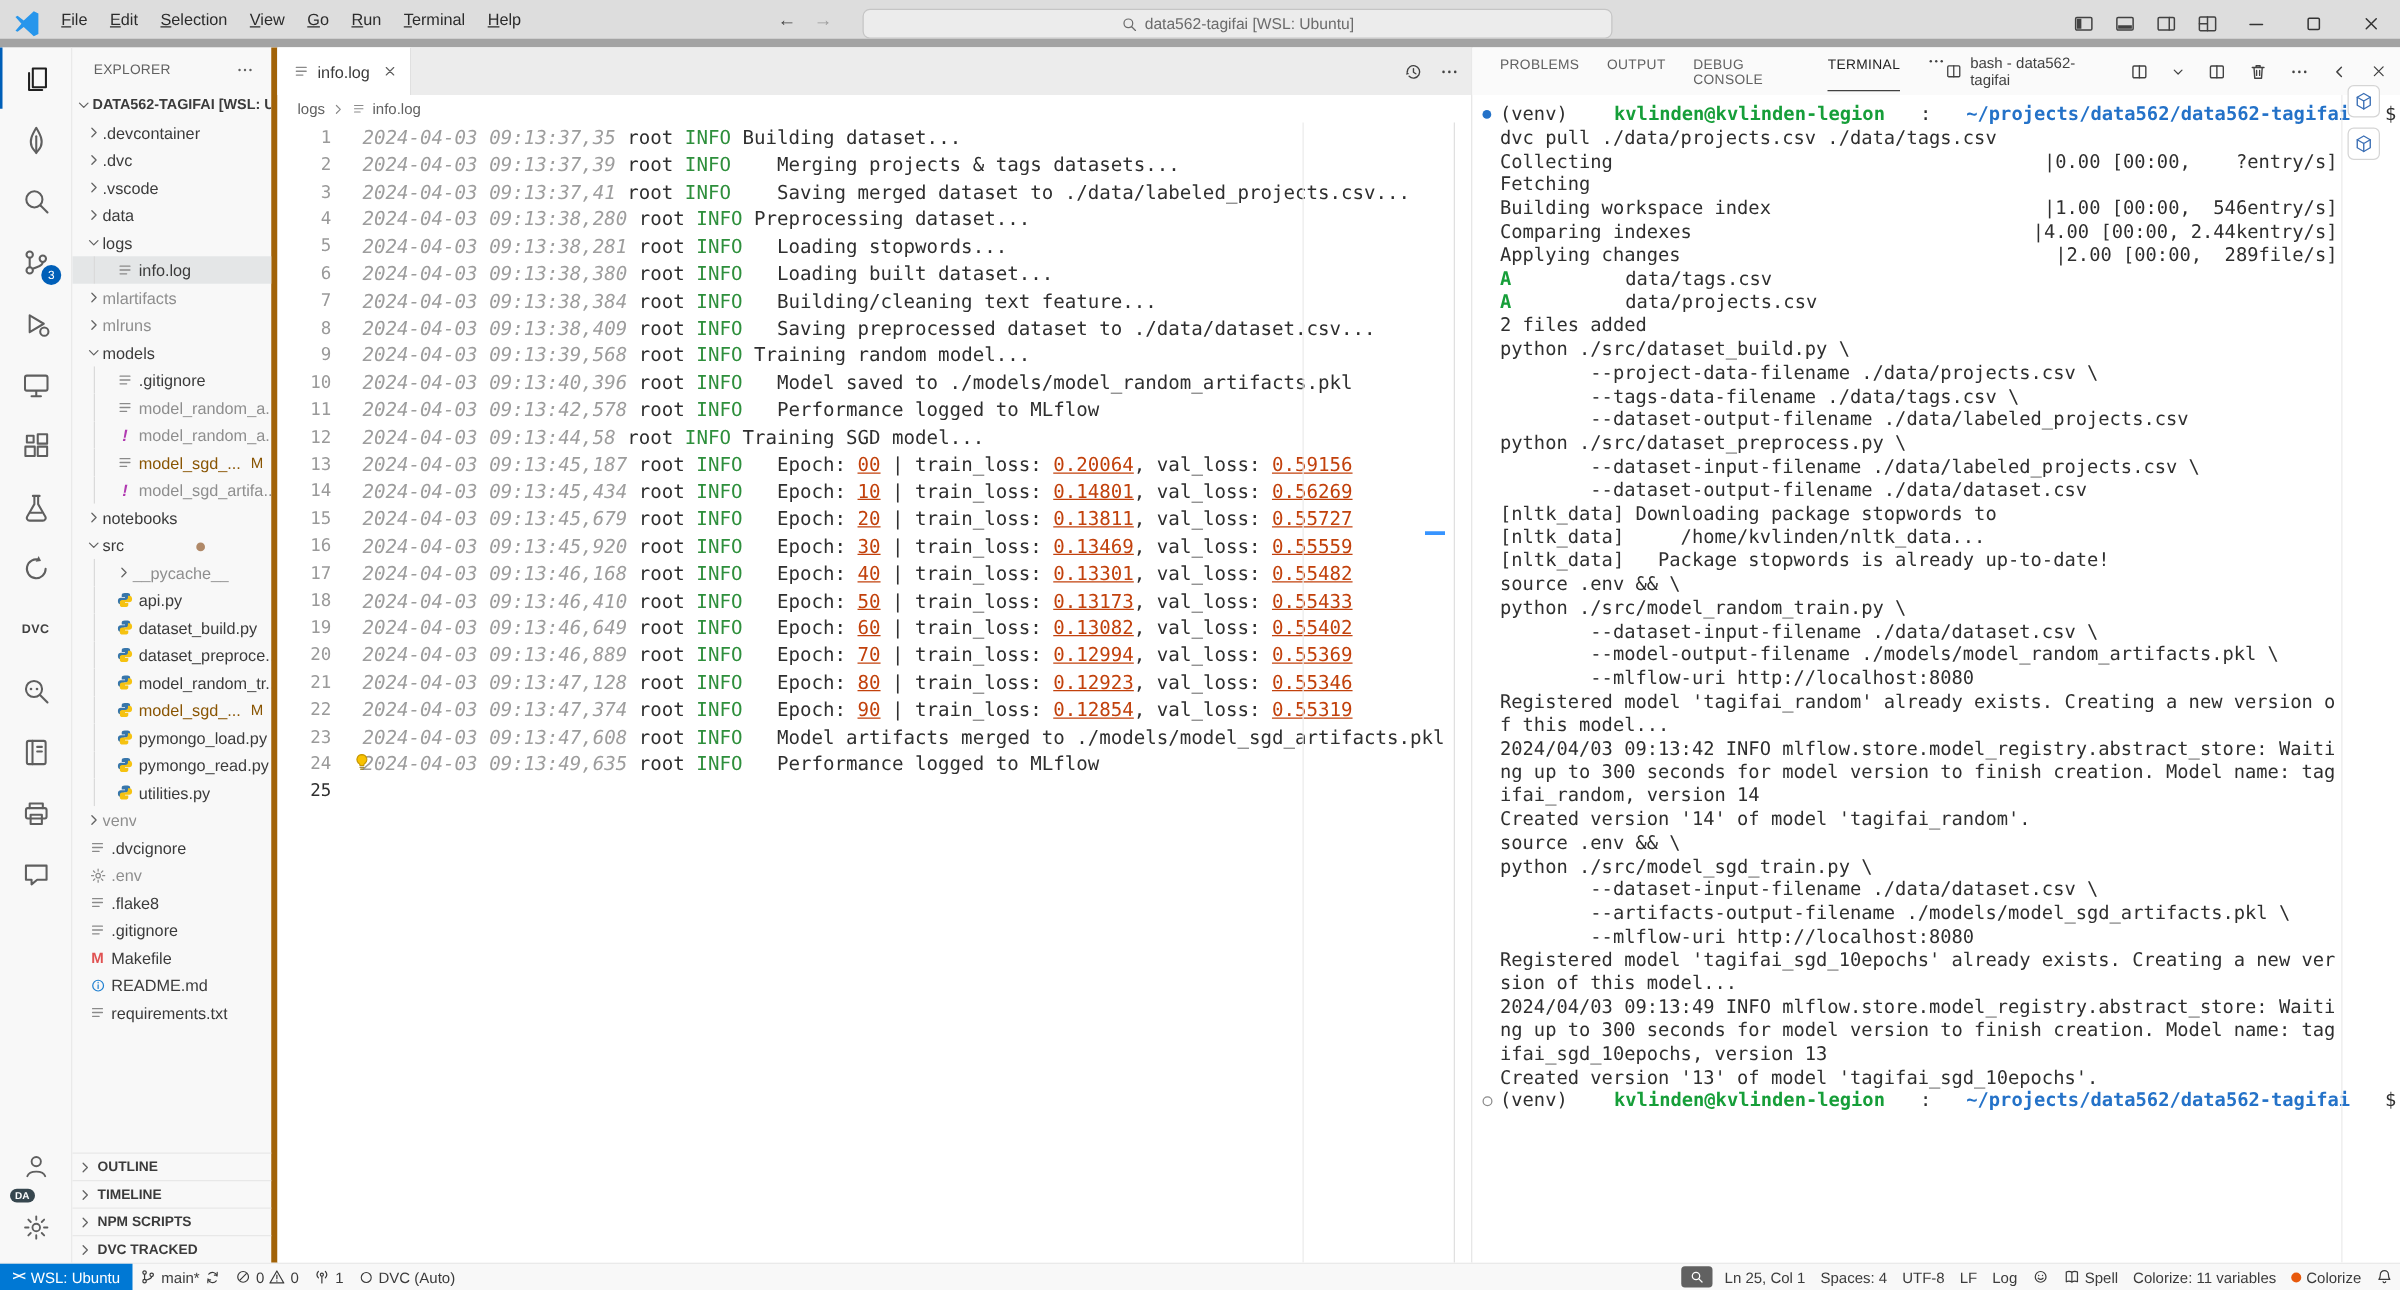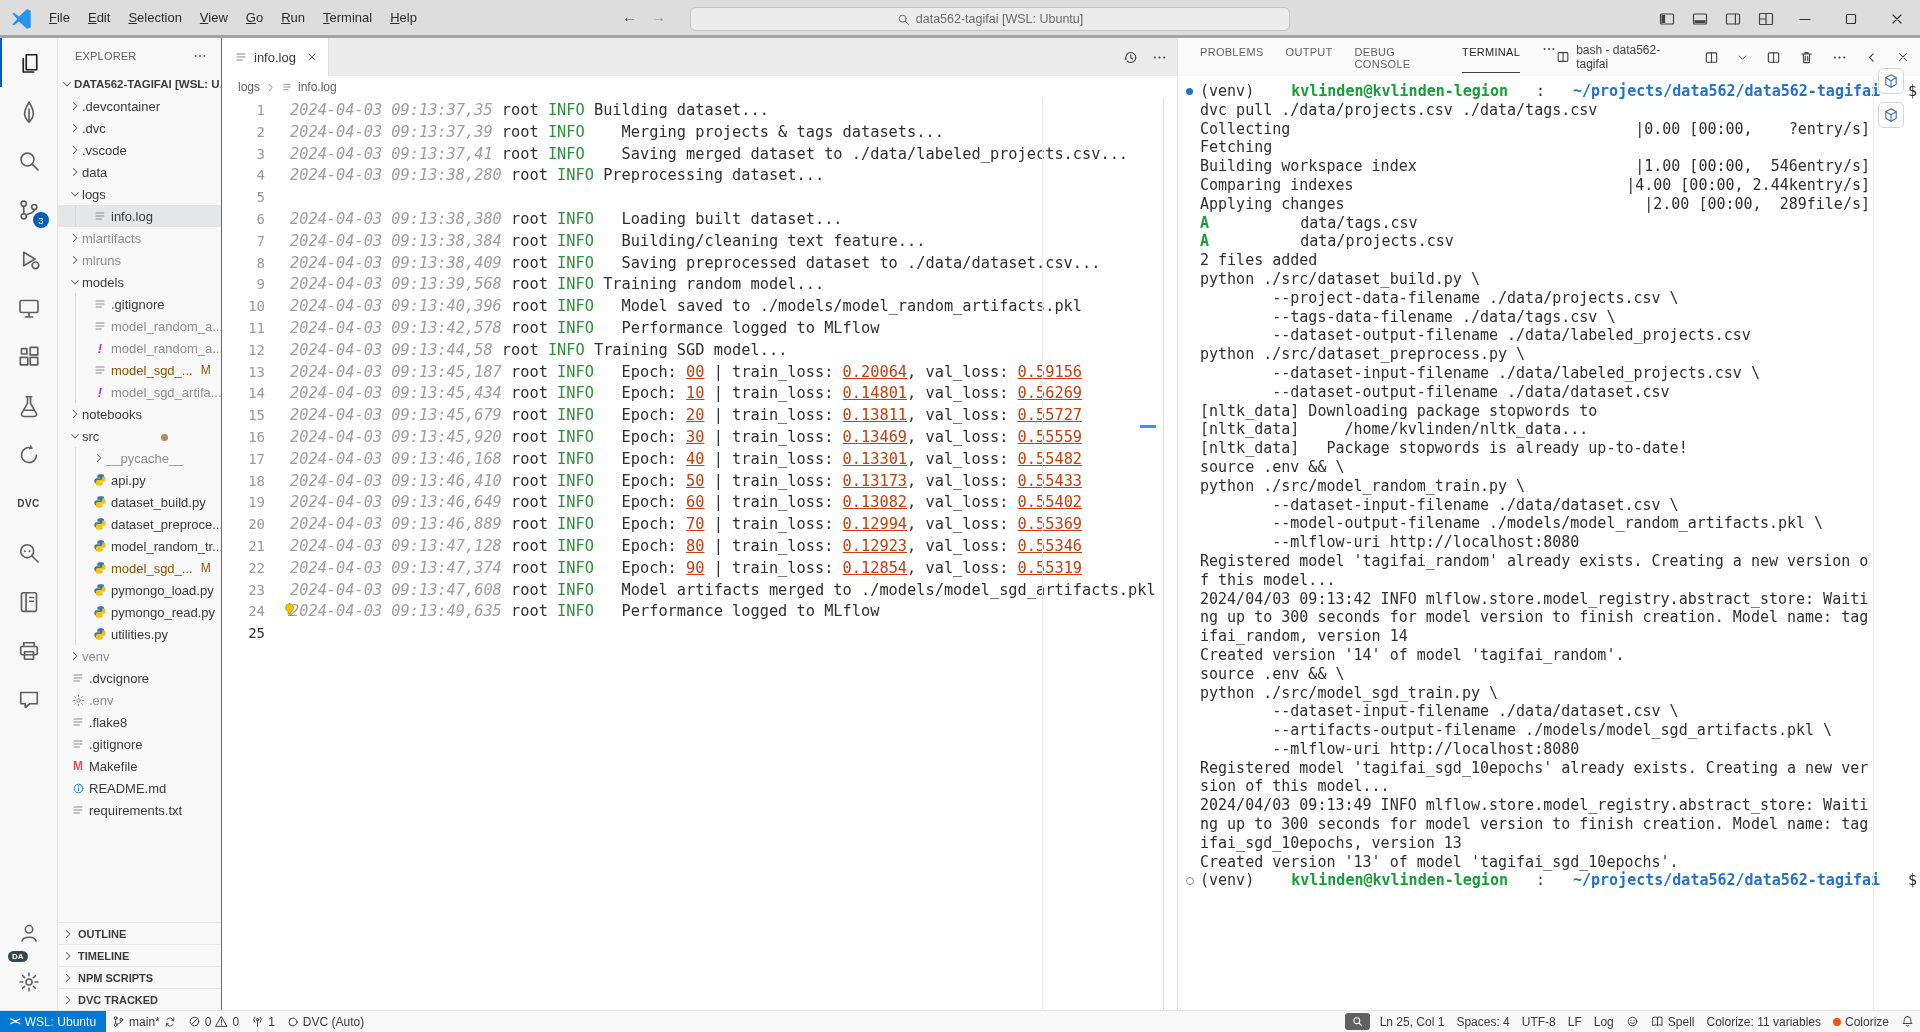--- a/index.html
+++ b/index.html
@@ -1,21 +1,21 @@
 <!DOCTYPE html>
 <html><head>
 <meta charset="utf-8">
 <style>
   * { margin:0; padding:0; box-sizing:border-box; }
   html,body { width:1920px; height:1032px; overflow:hidden; background:#fff;
     font-family:"Liberation Sans", sans-serif; -webkit-font-smoothing:antialiased; }
   svg { display:block; }
 
   
-  .titlebar { position:relative; height:38px; background:#dddddd; border-bottom:3px solid #a3a3a3;
+  .titlebar { position:relative; height:38px; background:#dddddd; border-bottom:7px solid #a3a3a3;
     display:flex; align-items:center; font-size:13px; color:#2b2b2b; }
   .tb-logo { position:absolute; left:11px; top:8px; }
   .menus { display:flex; margin-left:40px; }
   .menus .menu { padding:4px 9px; border-radius:4px; cursor:default; }
   .menus u { text-decoration:underline; }
   .nav-arrows { position:absolute; left:622px; top:8px; display:flex; gap:14px; font-size:15px; color:#424242; }
   .nav-arrows .fwd { color:#9b9b9b; }
   .cmd-center { position:absolute; left:690px; top:7px; width:600px; height:24px; background:#ececec;
     border:1px solid #c5c5c5; border-radius:6px; display:flex; align-items:center; justify-content:center;
     gap:6px; font-size:12.5px; color:#6b6b6b; }
@@ -29,21 +29,21 @@
   .activitybar { width:58px; background:#f8f8f8; border-right:1px solid #e5e5e5; position:relative; }
   .ab-item { width:57px; height:49px; display:flex; align-items:center; justify-content:center; position:relative; color:#5f5f5f; }
   .ab-item.active { border-left:2px solid #005fb8; color:#1f1f1f; }
   .ab-badge { position:absolute; right:8px; bottom:6px; min-width:16px; height:16px; border-radius:9px;
     background:#005fb8; color:#fff; font-size:9.5px; display:flex; align-items:center; justify-content:center; padding:0 3px; }
   .ab-text { font-size:10px; font-weight:700; letter-spacing:.4px; color:#424242; }
   .ab-bottom { position:absolute; bottom:4px; left:0; width:57px; }
   .da-badge { position:absolute; left:8px; top:-6px; background:#37474f; color:#fff; font-size:8px; font-weight:700;
     border-radius:7px; padding:1px 4px; }
 
-  .sidebar { width:164px; background:#f8f8f8; border-right:1px solid #a16207; position:relative; font-size:13px; color:#3b3b3b; }
+  .sidebar { width:164px; background:#f8f8f8; border-right:5px solid #a16207; position:relative; font-size:13px; color:#3b3b3b; }
   .sb-head { height:35px; display:flex; align-items:center; justify-content:space-between; padding:0 14px 0 17px;
     font-size:11px; color:#616161; letter-spacing:.2px; }
   .tree { position:relative; }
   .trow { height:22px; display:flex; align-items:center; position:relative; white-space:nowrap; overflow:hidden; cursor:default; }
   .trow.sel { background:#e4e6e7; }
   .trow .twisty { width:14px; display:flex; justify-content:center; flex:0 0 14px; color:#646464; }
   .trow .ficon { width:16px; flex:0 0 16px; display:flex; justify-content:center; margin-right:3px; }
   .trow.rootrow { font-weight:700; font-size:11.5px; }
   .trow .lbl { overflow:hidden; text-overflow:clip; }
   .trow.ignored .lbl { color:#8e8e8e; }
@@ -683,21 +683,21 @@
       <div class="bulb" id="bulb">
           <svg width="15" height="15" viewBox="0 0 16 16" fill="none" stroke="#c79700" stroke-width="1" stroke-linecap="round" stroke-linejoin="round">
             <path fill="#f8c200" stroke="#c79700" d="M8 1.8a4.2 4.2 0 0 1 2.3 7.7c-.5.4-.7.9-.7 1.6H6.4c0-.7-.2-1.2-.7-1.6A4.2 4.2 0 0 1 8 1.8z"></path>
             <path stroke="#8a6d00" d="M6.4 12.6h3.2M7 14.2h2"></path>
           </svg>
         </div>
     <div class="eline"><span class="ln">1</span><span class="txt"><span class="ts">2024-04-03 09:13:37,35 </span><span class="pl">root </span><span class="kw">INFO</span><span class="pl"> Building dataset...</span></span></div>
         <div class="eline"><span class="ln">2</span><span class="txt"><span class="ts">2024-04-03 09:13:37,39 </span><span class="pl">root </span><span class="kw">INFO</span><span class="pl">	Merging projects &amp; tags datasets...</span></span></div>
         <div class="eline"><span class="ln">3</span><span class="txt"><span class="ts">2024-04-03 09:13:37,41 </span><span class="pl">root </span><span class="kw">INFO</span><span class="pl">	Saving merged dataset to ./data/labeled_projects.csv...</span></span></div>
         <div class="eline"><span class="ln">4</span><span class="txt"><span class="ts">2024-04-03 09:13:38,280 </span><span class="pl">root </span><span class="kw">INFO</span><span class="pl"> Preprocessing dataset...</span></span></div>
-        <div class="eline"><span class="ln">5</span></div>
+        <div class="eline"><span class="ln">5</span><span class="txt"><span class="ts">2024-04-03 09:13:38,281 </span><span class="pl">root </span><span class="kw">INFO</span><span class="pl">	Loading stopwords...</span></span></div>
         <div class="eline"><span class="ln">6</span><span class="txt"><span class="ts">2024-04-03 09:13:38,380 </span><span class="pl">root </span><span class="kw">INFO</span><span class="pl">	Loading built dataset...</span></span></div>
         <div class="eline"><span class="ln">7</span><span class="txt"><span class="ts">2024-04-03 09:13:38,384 </span><span class="pl">root </span><span class="kw">INFO</span><span class="pl">	Building/cleaning text feature...</span></span></div>
         <div class="eline"><span class="ln">8</span><span class="txt"><span class="ts">2024-04-03 09:13:38,409 </span><span class="pl">root </span><span class="kw">INFO</span><span class="pl">	Saving preprocessed dataset to ./data/dataset.csv...</span></span></div>
         <div class="eline"><span class="ln">9</span><span class="txt"><span class="ts">2024-04-03 09:13:39,568 </span><span class="pl">root </span><span class="kw">INFO</span><span class="pl"> Training random model...</span></span></div>
         <div class="eline"><span class="ln">10</span><span class="txt"><span class="ts">2024-04-03 09:13:40,396 </span><span class="pl">root </span><span class="kw">INFO</span><span class="pl">	Model saved to ./models/model_random_artifacts.pkl</span></span></div>
         <div class="eline"><span class="ln">11</span><span class="txt"><span class="ts">2024-04-03 09:13:42,578 </span><span class="pl">root </span><span class="kw">INFO</span><span class="pl">	Performance logged to MLflow</span></span></div>
         <div class="eline"><span class="ln">12</span><span class="txt"><span class="ts">2024-04-03 09:13:44,58 </span><span class="pl">root </span><span class="kw">INFO</span><span class="pl"> Training SGD model...</span></span></div>
         <div class="eline"><span class="ln">13</span><span class="txt"><span class="ts">2024-04-03 09:13:45,187 </span><span class="pl">root </span><span class="kw">INFO</span><span class="pl">	Epoch: </span><span class="num">00</span><span class="pl"> | train_loss: </span><span class="num">0.20064</span><span class="pl">, val_loss: </span><span class="num">0.59156</span></span></div>
         <div class="eline"><span class="ln">14</span><span class="txt"><span class="ts">2024-04-03 09:13:45,434 </span><span class="pl">root </span><span class="kw">INFO</span><span class="pl">	Epoch: </span><span class="num">10</span><span class="pl"> | train_loss: </span><span class="num">0.14801</span><span class="pl">, val_loss: </span><span class="num">0.56269</span></span></div>
         <div class="eline"><span class="ln">15</span><span class="txt"><span class="ts">2024-04-03 09:13:45,679 </span><span class="pl">root </span><span class="kw">INFO</span><span class="pl">	Epoch: </span><span class="num">20</span><span class="pl"> | train_loss: </span><span class="num">0.13811</span><span class="pl">, val_loss: </span><span class="num">0.55727</span></span></div>

